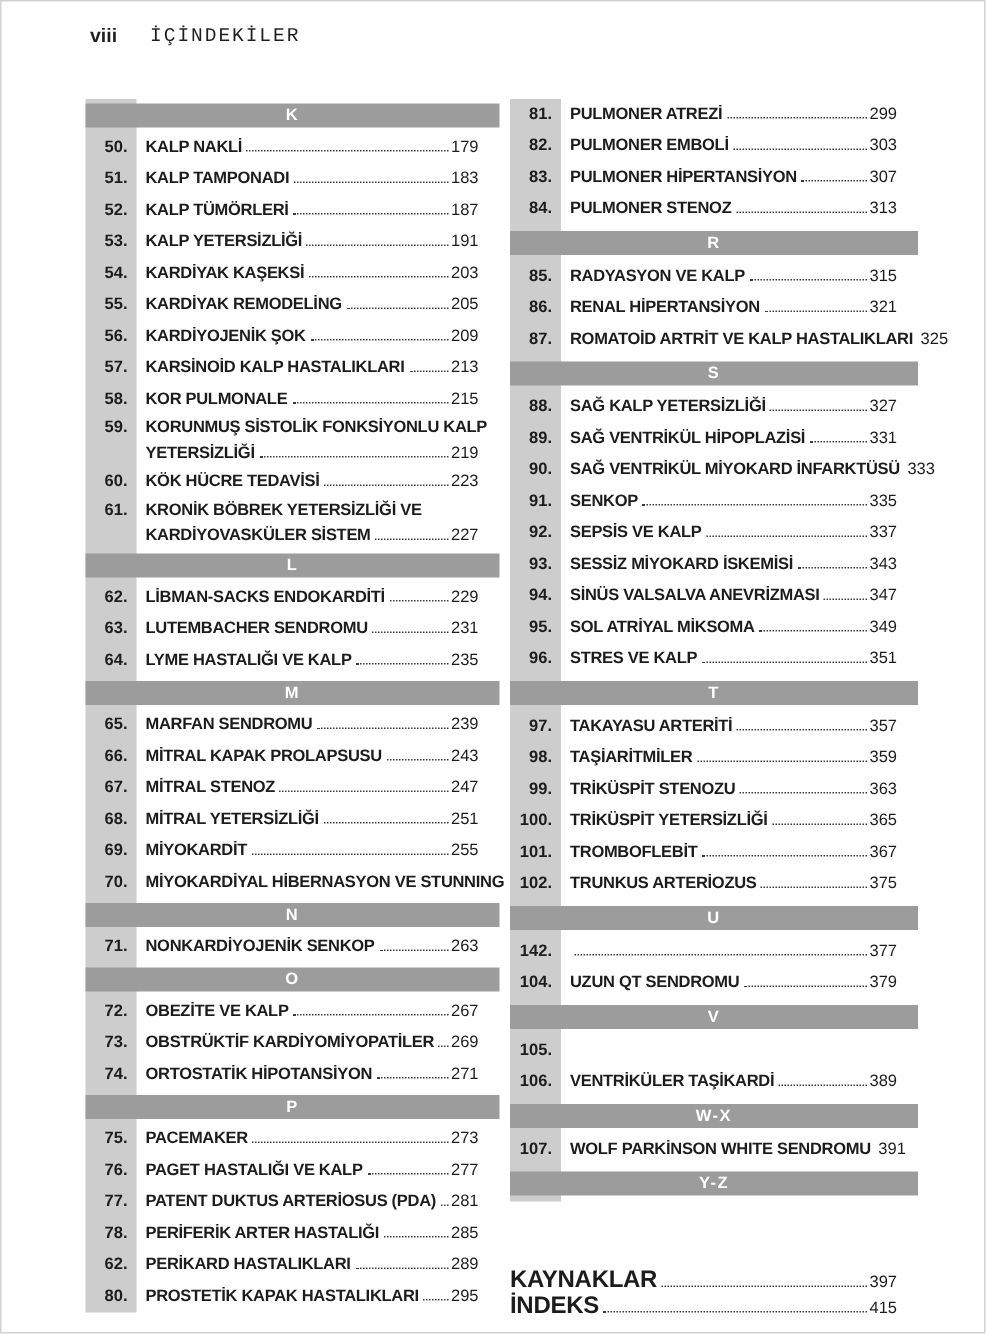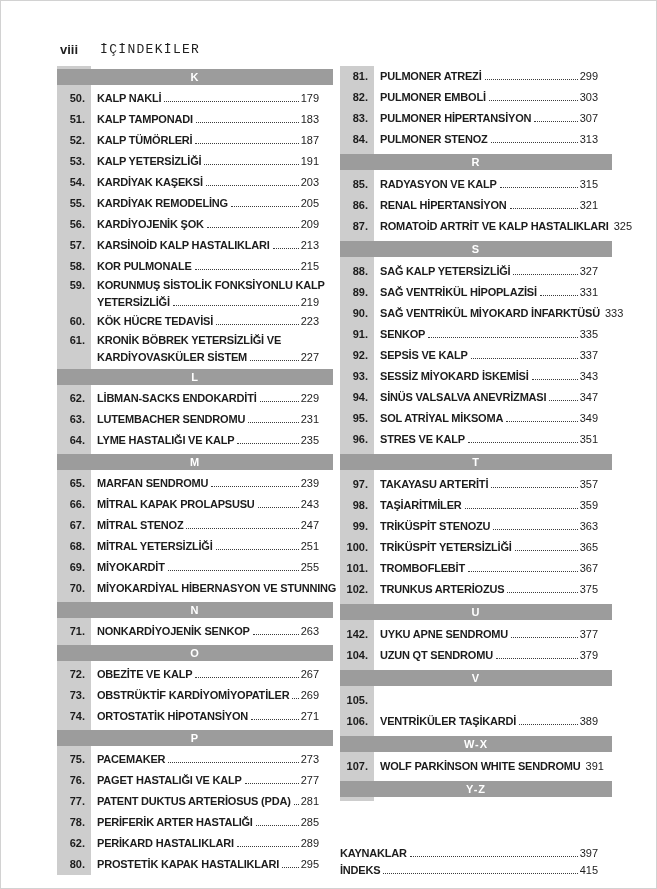--- a/index.html
+++ b/index.html
@@ -4,21 +4,21 @@
 <style>
   html,body{margin:0;padding:0}
   body{
     width:657px;height:889px;position:relative;overflow:hidden;
     background:#ffffff;
     font-family:"Liberation Sans",sans-serif;
     color:#1c1c1c;
   }
   .page{position:absolute;inset:0;background:#fff;box-shadow:inset 0 0 0 1px #d2d2d2}
   
-  .pghdr{position:absolute;top:42px;left:60px;display:flex;align-items:flex-start}
+  .pghdr{position:absolute;top:16px;left:60px;display:flex;align-items:flex-start}
   .folio{font-weight:700;font-size:13px;color:#1f1f1f}
   .hdrtitle{font-family:Liberation Mono, monospace;font-size:13px;letter-spacing:1.3px;color:#1f1f1f;margin-left:22px}
   
   .col{position:absolute;top:66px}
   .col-left{left:57px;width:276px}
   .col-right{left:340px;width:272px}
   .strip{position:absolute;top:0;bottom:0;left:0;width:34px;background:var(--strip,#cdcdcd)}
   
   .secbar{position:relative;height:16px;margin:3px 0;background:var(--bar,#9c9c9c);
     display:flex;align-items:center;justify-content:center}
@@ -31,21 +31,21 @@
   .entry.double .num{line-height:17px}
   .body{flex:1;min-width:0;padding-left:6px;display:flex;flex-direction:column}
   .line{display:flex;align-items:baseline;height:21px;line-height:21px}
   .entry.double .line{height:17px;line-height:17px}
   .title{font-weight:700;font-size:11px;letter-spacing:-0.2px;white-space:nowrap;color:#1c1c1c}
   .leader{flex:1;min-width:0;border-bottom:1.4px dotted #3c3c3c;margin:0 2px 4px 3px}
   .pg{font-size:11px;font-weight:400;color:#1c1c1c;white-space:nowrap}
   
   .footer{position:absolute;left:340px;top:845px;width:258px}
   .f-line{display:flex;align-items:baseline;height:17px;line-height:17px}
-  .f-title{font-weight:700;font-size:11px;letter-spacing:-0.2px;white-space:nowrap}
+  .f-title{font-weight:700;font-size:16px;letter-spacing:-0.2px;white-space:nowrap}
 </style>
 </head>
 <body>
 
 <div class="page">
 
   <div class="pghdr">
     <span class="folio">viii</span>
     <span class="hdrtitle">İÇİNDEKİLER</span>
   </div>
@@ -685,21 +685,20 @@
   </div>
 
   <div class="secbar">
     <span class="secletter">U</span>
   </div>
 
   <div class="entry">
     <span class="num">142.</span>
     <span class="body">
       <span class="line">
-        <span class="title">UYKU APNE SENDROMU</span>
         <span class="leader"></span>
         <span class="pg">377</span>
       </span>
     </span>
   </div>
 
   <div class="entry">
     <span class="num">104.</span>
     <span class="body">
       <span class="line">

